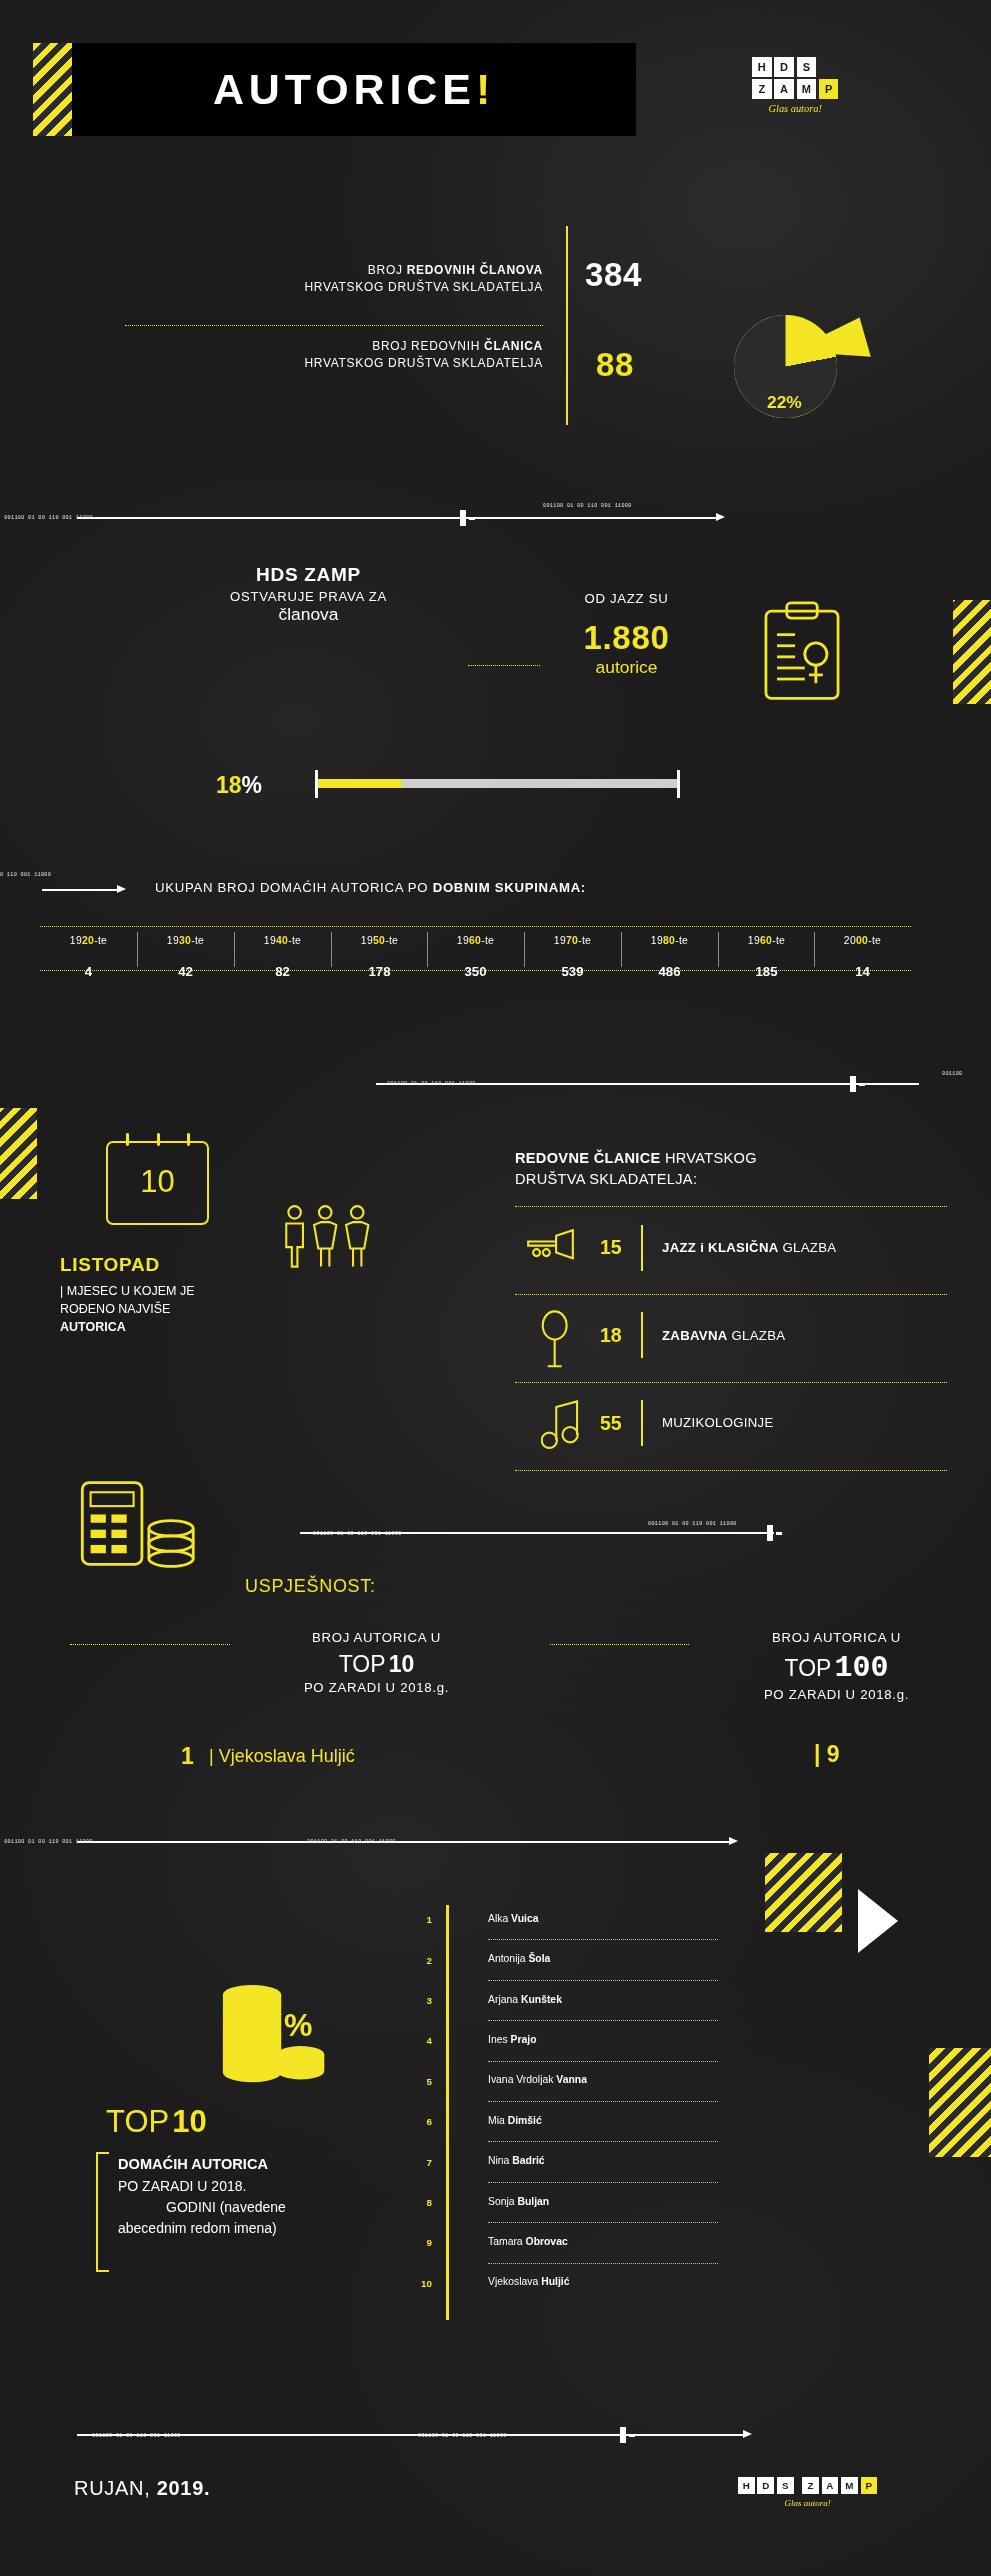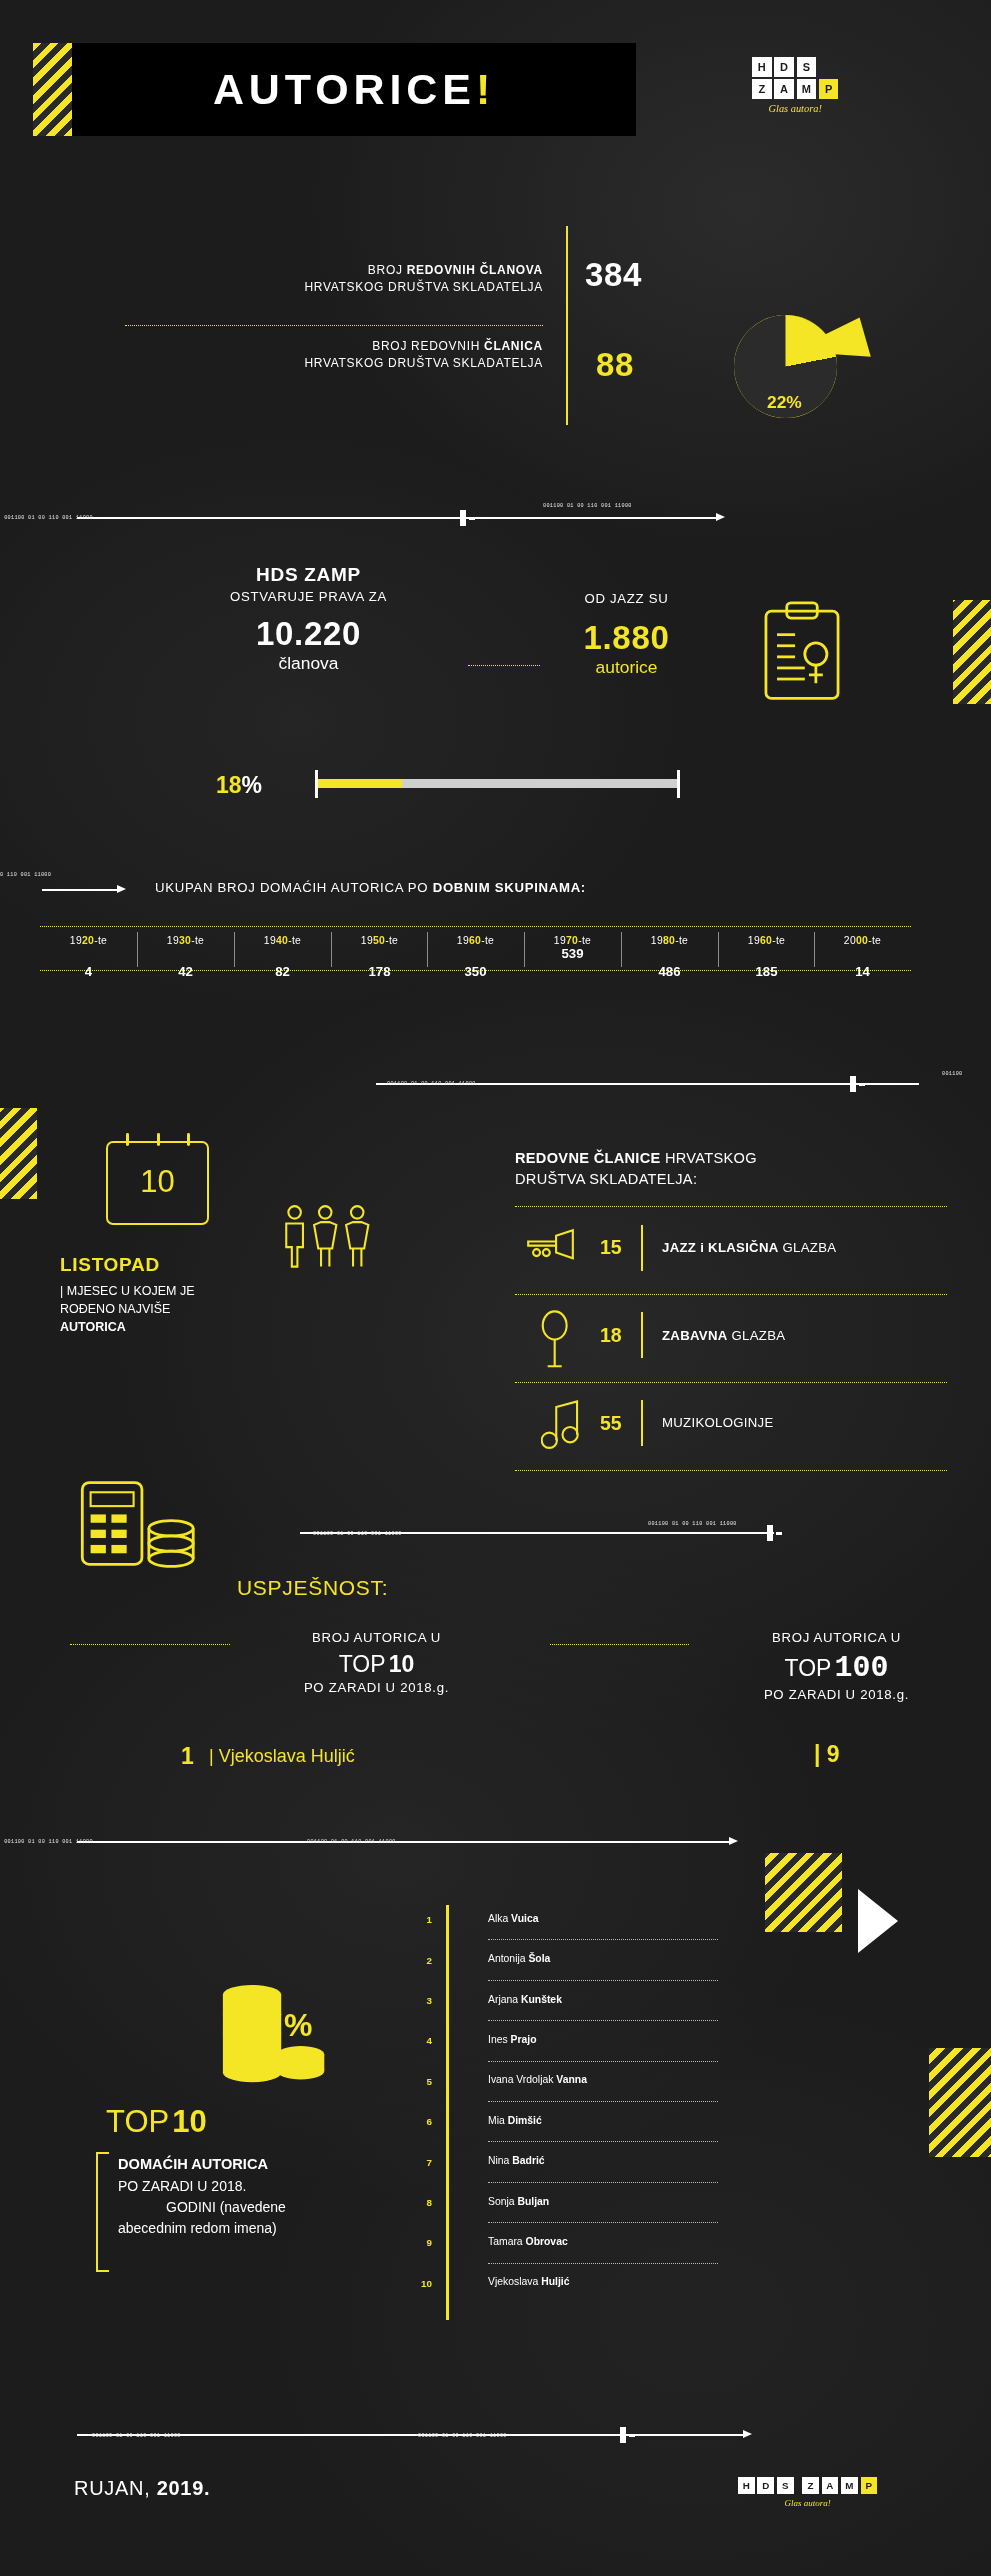--- a/index.html
+++ b/index.html
@@ -302,21 +302,20 @@
     <div class="bar" style="left:77px; width:641px;"></div>
     <div class="arrow" style="left:716px;"></div>
     <div class="tick" style="left:460px;"></div>
   </div>
   <div class="bincode" style="left:4.2px; top:515px;">001100  01 00 110 001   11000</div>
   <div class="bincode" style="left:543px; top:503px;">001100  01 00 110 001   11000</div>
 
   <div class="abs" style="left:162px; top:564px; width:293px; text-align:center;">
     <div style="font-size:19px; font-weight:bold; letter-spacing:0.7px;">HDS ZAMP</div>
     <div style="font-size:13.2px; margin-top:3px; letter-spacing:0.7px;">OSTVARUJE PRAVA ZA</div>
-    <div class="big-num white" style="margin-top:11px;">10.220</div>
     <div class="mid-txt white">članova</div>
   </div>
 
   <div class="dotline-h abs" style="left:468px; top:665px; width:72px;"></div>
 
   <div class="abs" style="left:529px; top:591px; width:195px; text-align:center;">
     <div style="font-size:13.2px; letter-spacing:0.7px;">OD JAZZ SU</div>
     <div class="big-num yellow" style="margin-top:12.5px;">1.880</div>
     <div class="mid-txt yellow">autorice</div>
   </div>
@@ -377,21 +376,21 @@
           <div class="age-val" style="margin-top:18px">178</div>
         </div>
         <div class="age-sep" style="left: 331px; top: 932px; height: 35px;"></div>
         <div class="age-col" style="left: 427px; top: 935px; width: 97px;">
           <div class="age-lbl"><span>19</span><b>60</b><span>-te</span></div>
           <div class="age-val" style="margin-top:18px">350</div>
         </div>
         <div class="age-sep" style="left: 427px; top: 932px; height: 35px;"></div>
         <div class="age-col" style="left: 524px; top: 935px; width: 97px;">
           <div class="age-lbl"><span>19</span><b>70</b><span>-te</span></div>
-          <div class="age-val" style="">539</div>
+          <div class="age-val" style="margin-top:18px">539</div>
         </div>
         <div class="age-sep" style="left: 524px; top: 932px; height: 35px;"></div>
         <div class="age-col" style="left: 621px; top: 935px; width: 97px;">
           <div class="age-lbl"><span>19</span><b>80</b><span>-te</span></div>
           <div class="age-val" style="margin-top:18px">486</div>
         </div>
         <div class="age-sep" style="left: 621px; top: 932px; height: 35px;"></div>
         <div class="age-col" style="left: 718px; top: 935px; width: 97px;">
           <div class="age-lbl"><span>19</span><b>60</b><span>-te</span></div>
           <div class="age-val" style="margin-top:18px">185</div>
@@ -496,21 +495,21 @@
     <rect x="18" y="76" width="22" height="12" fill="#f5e625"></rect>
     <rect x="48" y="76" width="22" height="12" fill="#f5e625"></rect>
     <rect x="18" y="98" width="22" height="12" fill="#f5e625"></rect>
     <rect x="48" y="98" width="22" height="12" fill="#f5e625"></rect>
     <ellipse cx="134" cy="74" rx="32" ry="11" fill="none" stroke="#f5e625" stroke-width="4"></ellipse>
     <ellipse cx="134" cy="96" rx="32" ry="11" fill="none" stroke="#f5e625" stroke-width="4"></ellipse>
     <ellipse cx="134" cy="118" rx="32" ry="11" fill="none" stroke="#f5e625" stroke-width="4"></ellipse>
     <path d="M 102 74 v 44 M 166 74 v 44" stroke="#f5e625" stroke-width="4" fill="none"></path>
   </svg>
 
-  <div class="abs yellow" style="left:237px; top:1576px; font-size:21px; letter-spacing:0.7px;">USPJEŠNOST:</div>
+  <div class="abs yellow" style="left:245px; top:1576px; font-size:18px; letter-spacing:0.7px;">USPJEŠNOST:</div>
 
   <div class="dotline-h abs" style="left:70px; top:1644px; width:160px;"></div>
   <div class="dotline-h abs" style="left:550px; top:1644px; width:139px;"></div>
 
   <div class="abs" style="left:237px; top:1630px; width:279px; text-align:center;">
     <div style="font-size:13.2px; letter-spacing:0.7px;">BROJ AUTORICA U</div>
     <div style="margin-top:5.6px;">
       <span style="font-size:23px;">TOP</span>
       <span style="font-size:23px; font-weight:bold;">10</span>
     </div>

